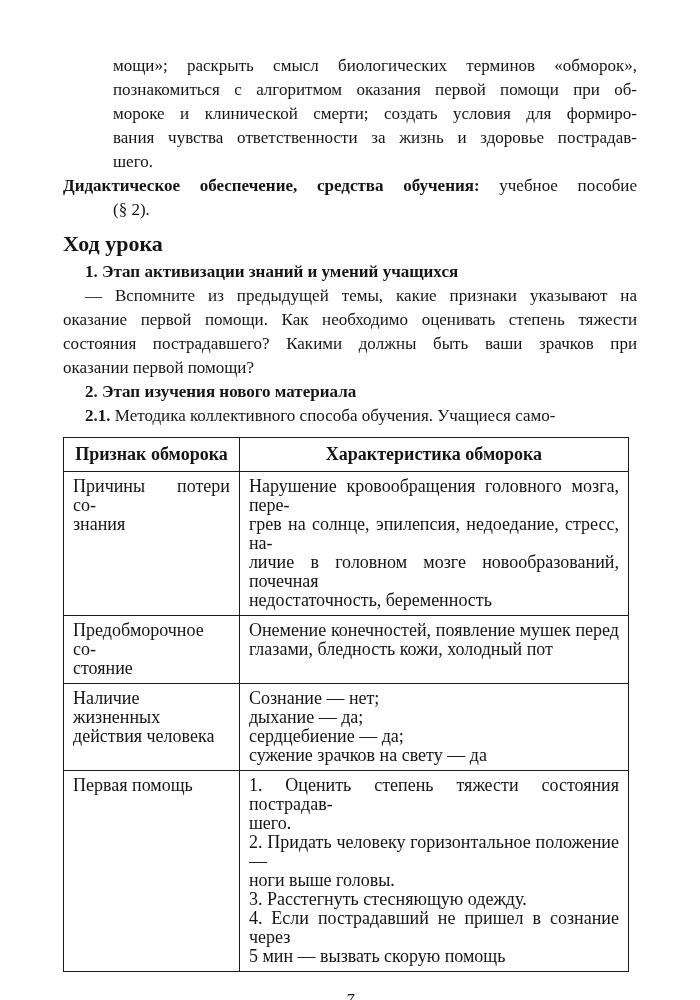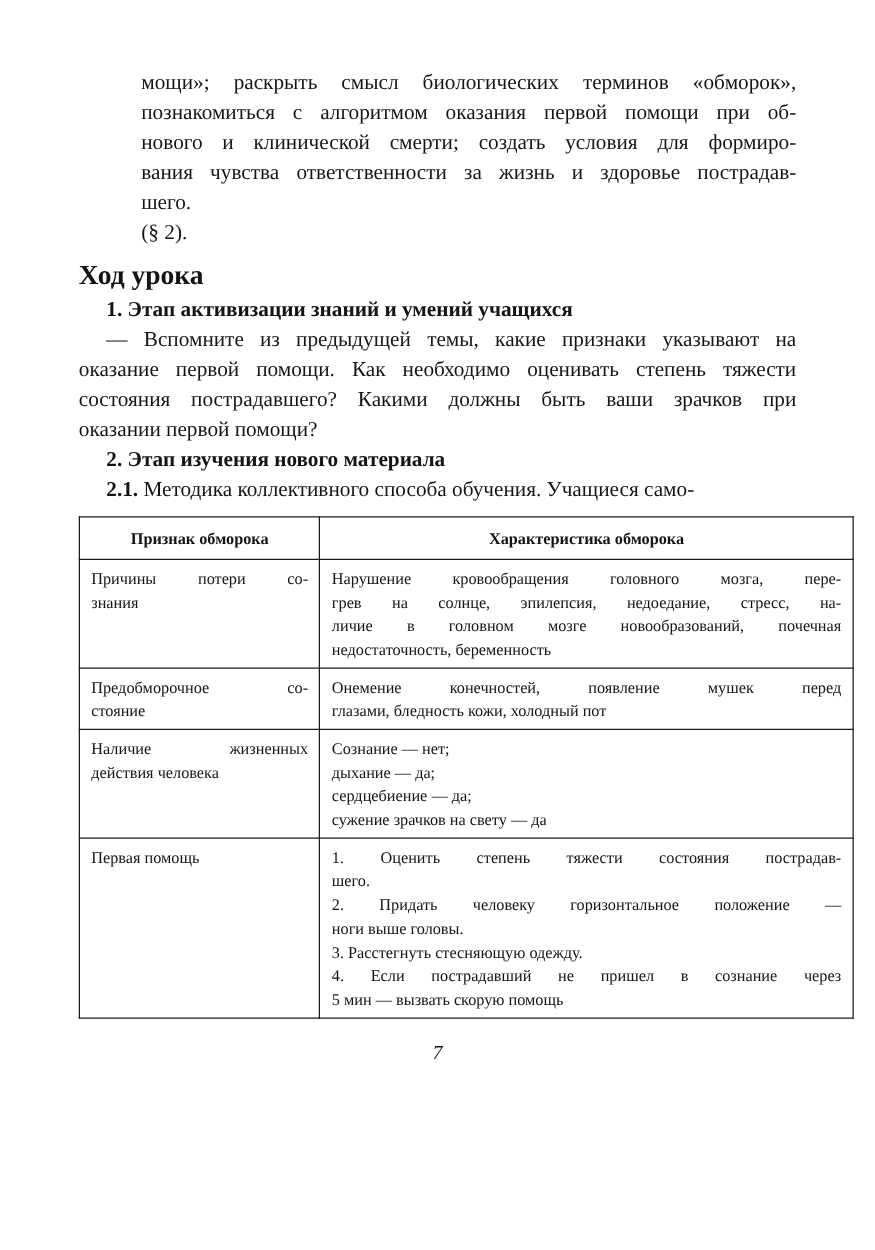--- a/index.html
+++ b/index.html
@@ -25,23 +25,23 @@
   .heading {
     font-weight: 700;
     font-size: 22px;
     margin: 10px 0 4px 0;
   }
   .didactic-first { text-align: justify; text-align-last: justify; }
   .wrap-indent { padding-left: 50px; }
 
   table.fainting {
     border-collapse: collapse;
-    width: 620px;
+    width: 566px;
     margin-top: 9px;
-    font-size: 13px;
+    font-size: 18px;
     line-height: 19px;
   }
   table.fainting th, table.fainting td {
     border: 1.6px solid #1b1b1b;
     vertical-align: top;
     padding: 5px 9px;
   }
   table.fainting th {
     text-align: center;
     font-weight: 700;
@@ -56,26 +56,29 @@
   }
 </style>
 </head>
 <body>
 
 <div class="content">
 
   <div class="hang">
       <div class="line">мощи»; раскрыть смысл биологических терминов «обморок»,</div>
       <div class="line">познакомиться с алгоритмом оказания первой помощи при об-</div>
-      <div class="line">нового и клинической смерти; создать условия для формиро-</div>
+      <div class="line">мороке и клинической смерти; создать условия для формиро-</div>
       <div class="line">вания чувства ответственности за жизнь и здоровье пострадав-</div>
       <div class="line">шего.</div>
     </div>
 
   <div>
+    <div class="line didactic-first">
+      <b>Дидактическое обеспечение, средства обучения:</b><span> учебное пособие</span>
+    </div>
     <div class="wrap-indent">(§ 2).</div>
   </div>
 
   <div class="heading">Ход урока</div>
 
   <div class="title-line">1. Этап активизации знаний и умений учащихся</div>
   <div class="first-indent">
       <div class="line">— Вспомните из предыдущей темы, какие признаки указывают на</div>
       <div class="line">оказание первой помощи. Как необходимо оценивать степень тяжести</div>
       <div class="line">состояния пострадавшего? Какими должны быть ваши зрачков при</div>

